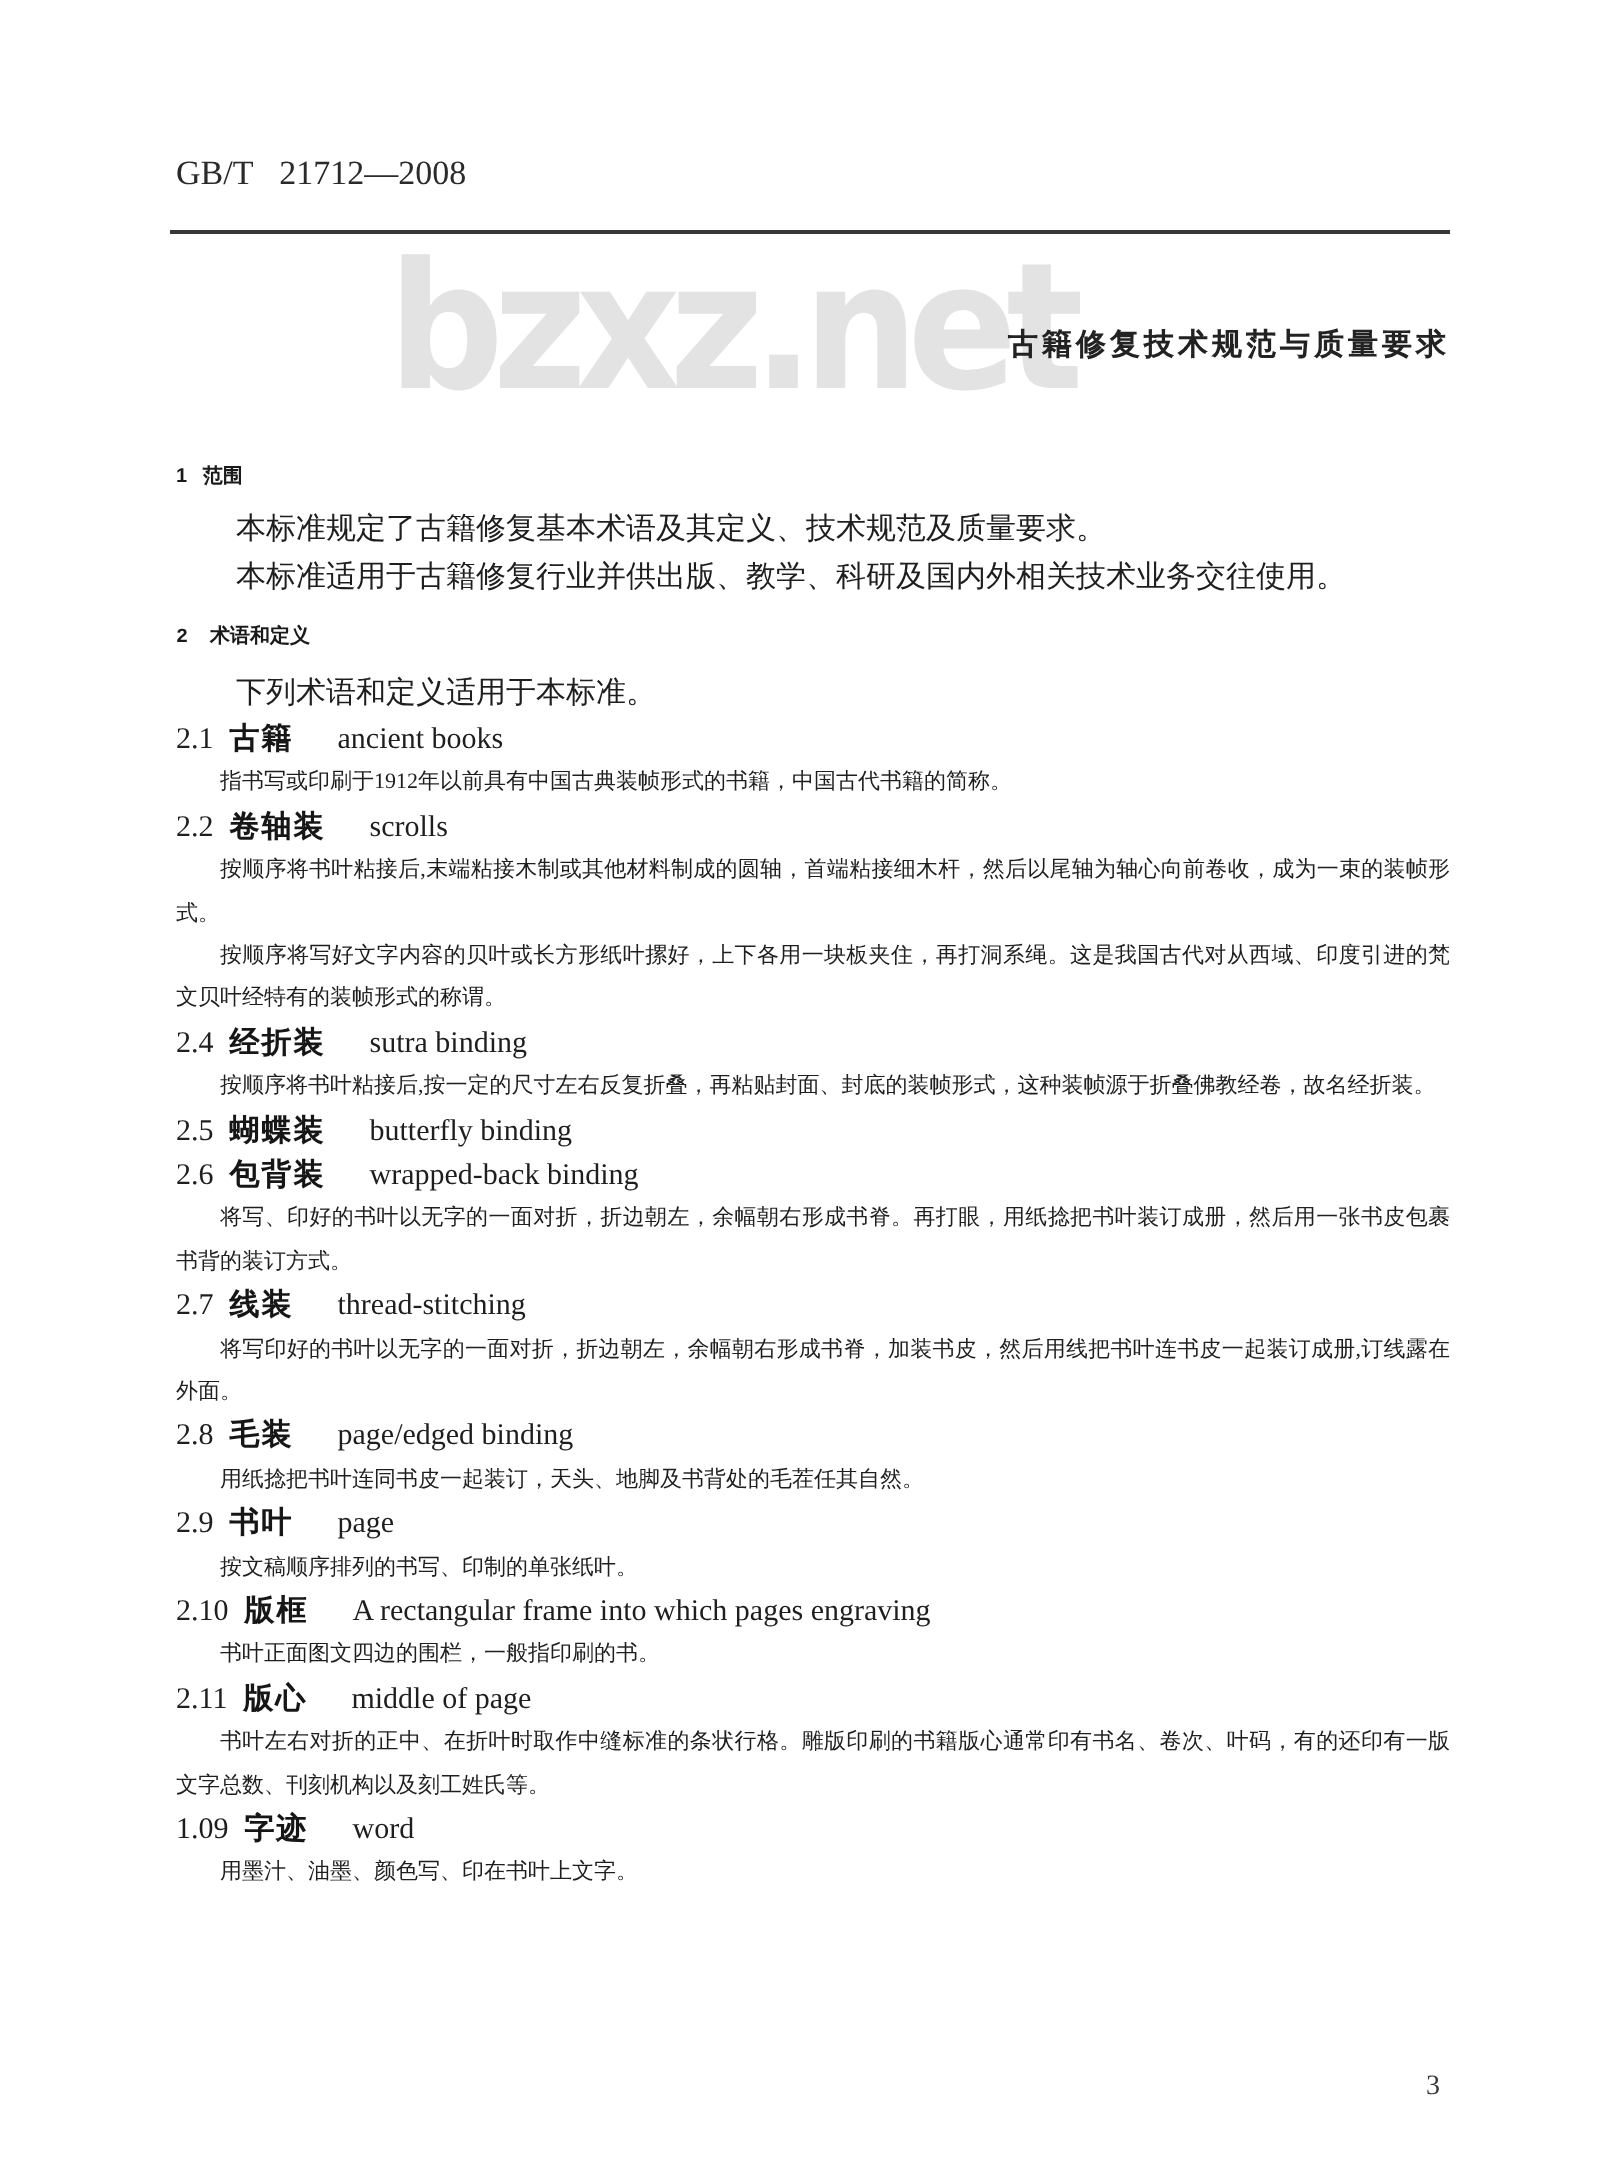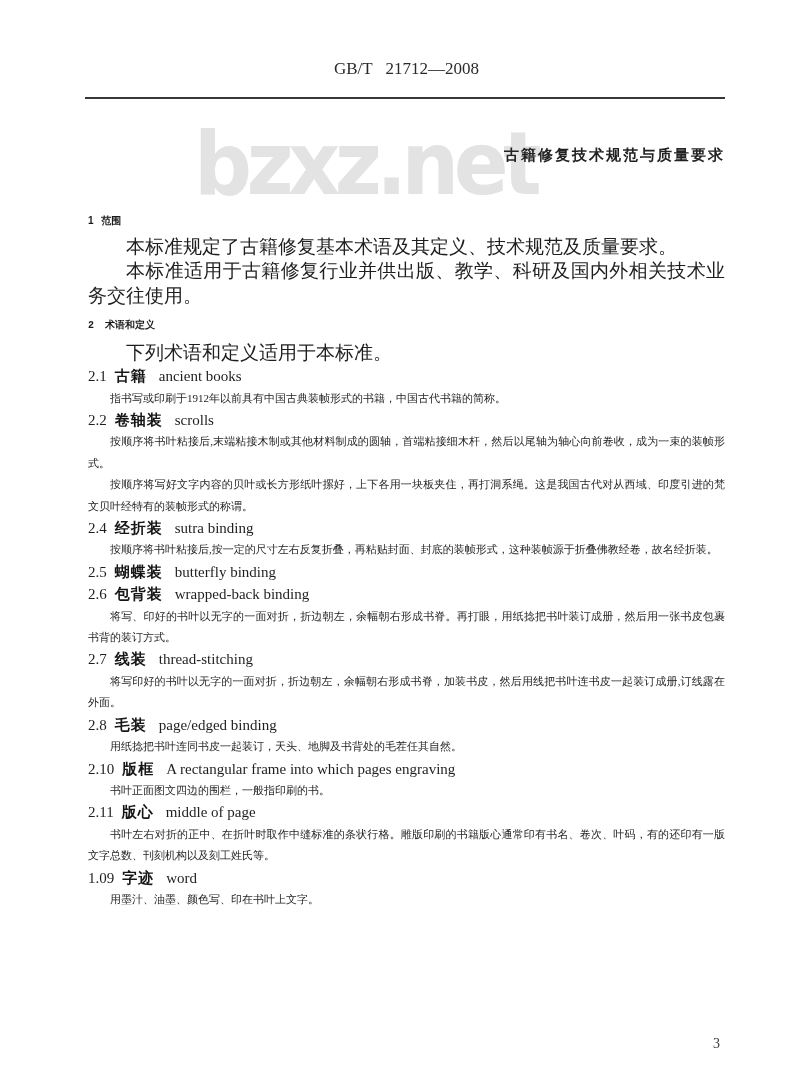--- a/index.html
+++ b/index.html
@@ -27,22 +27,22 @@
     transform-origin: left top;
     z-index: 0;
     user-select: none;
   }
   .content {
     position: relative;
     z-index: 1;
     margin: 0 75px 0 88px;
   }
   .doc-header {
-    padding-top: 60px;
-    text-align: center;
+    padding-top: 78px;
+    text-align: left;
     font-size: 17px;
     line-height: 17px;
     word-spacing: 9px;
     color: #2a2a2a;
   }
   .rule {
     margin-top: 20px;
     border-top: 2px solid #383838;
     margin-left: -3px;
   }
@@ -60,21 +60,21 @@
     font-family: "Liberation Sans", "DejaVu Sans", sans-serif;
     font-weight: 700;
     font-size: 10px;
     line-height: 24px;
     word-spacing: 5px;
     color: #1a1a1a;
   }
   .sec1-heading { margin-top: 44px; }
   .sec2-heading { margin-top: 6px; font-family: Liberation Mono, monospace; }
   .para {
-    font-size: 19px;
+    font-size: 15px;
     line-height: 24.3px;
     text-indent: 2em;
     text-align: justify;
     color: #1e1e1e;
   }
   .sec1-paras { margin-top: 2px; }
   .sec2-intro { margin-top: 3px; }
   .terms { margin-top: 0; }
   .term-heading {
     font-size: 15px;
@@ -86,21 +86,21 @@
     color: #1e1e1e;
   }
   .term-cn {
     font-family: "Liberation Sans", "DejaVu Sans", sans-serif;
     font-weight: 700;
     margin-left: 8px;
     letter-spacing: 1px;
     color: #161616;
   }
   .term-en {
-    margin-left: 12px;
+    margin-left: 22px;
     color: #1e1e1e;
   }
   .term-def {
     font-size: 11px;
     line-height: 21.4px;
     text-indent: 2em;
     text-align: justify;
     color: #1e1e1e;
   }
   .page-number {
@@ -172,20 +172,22 @@
         <div class="term-heading"><span class="term-number">2.7</span><span class="term-cn">线装</span><span class="term-en">thread-stitching</span></div>
         <p class="term-def">将写印好的书叶以无字的一面对折，折边朝左，余幅朝右形成书脊，加装书皮，然后用线把书叶连书皮一起装订成册,订线露在外面。</p>
       </div>
 
       <div class="term">
         <div class="term-heading"><span class="term-number">2.8</span><span class="term-cn">毛装</span><span class="term-en">page/edged binding</span></div>
         <p class="term-def">用纸捻把书叶连同书皮一起装订，天头、地脚及书背处的毛茬任其自然。</p>
       </div>
 
       <div class="term">
+        <div class="term-heading"><span class="term-number">2.9</span><span class="term-cn">书叶</span><span class="term-en">page</span></div>
+        <p class="term-def">按文稿顺序排列的书写、印制的单张纸叶。</p>
       </div>
 
       <div class="term">
         <div class="term-heading"><span class="term-number">2.10</span><span class="term-cn">版框</span><span class="term-en">A rectangular frame into which pages engraving</span></div>
         <p class="term-def">书叶正面图文四边的围栏，一般指印刷的书。</p>
       </div>
 
       <div class="term">
         <div class="term-heading"><span class="term-number">2.11</span><span class="term-cn">版心</span><span class="term-en">middle of page</span></div>
         <p class="term-def">书叶左右对折的正中、在折叶时取作中缝标准的条状行格。雕版印刷的书籍版心通常印有书名、卷次、叶码，有的还印有一版文字总数、刊刻机构以及刻工姓氏等。</p>

